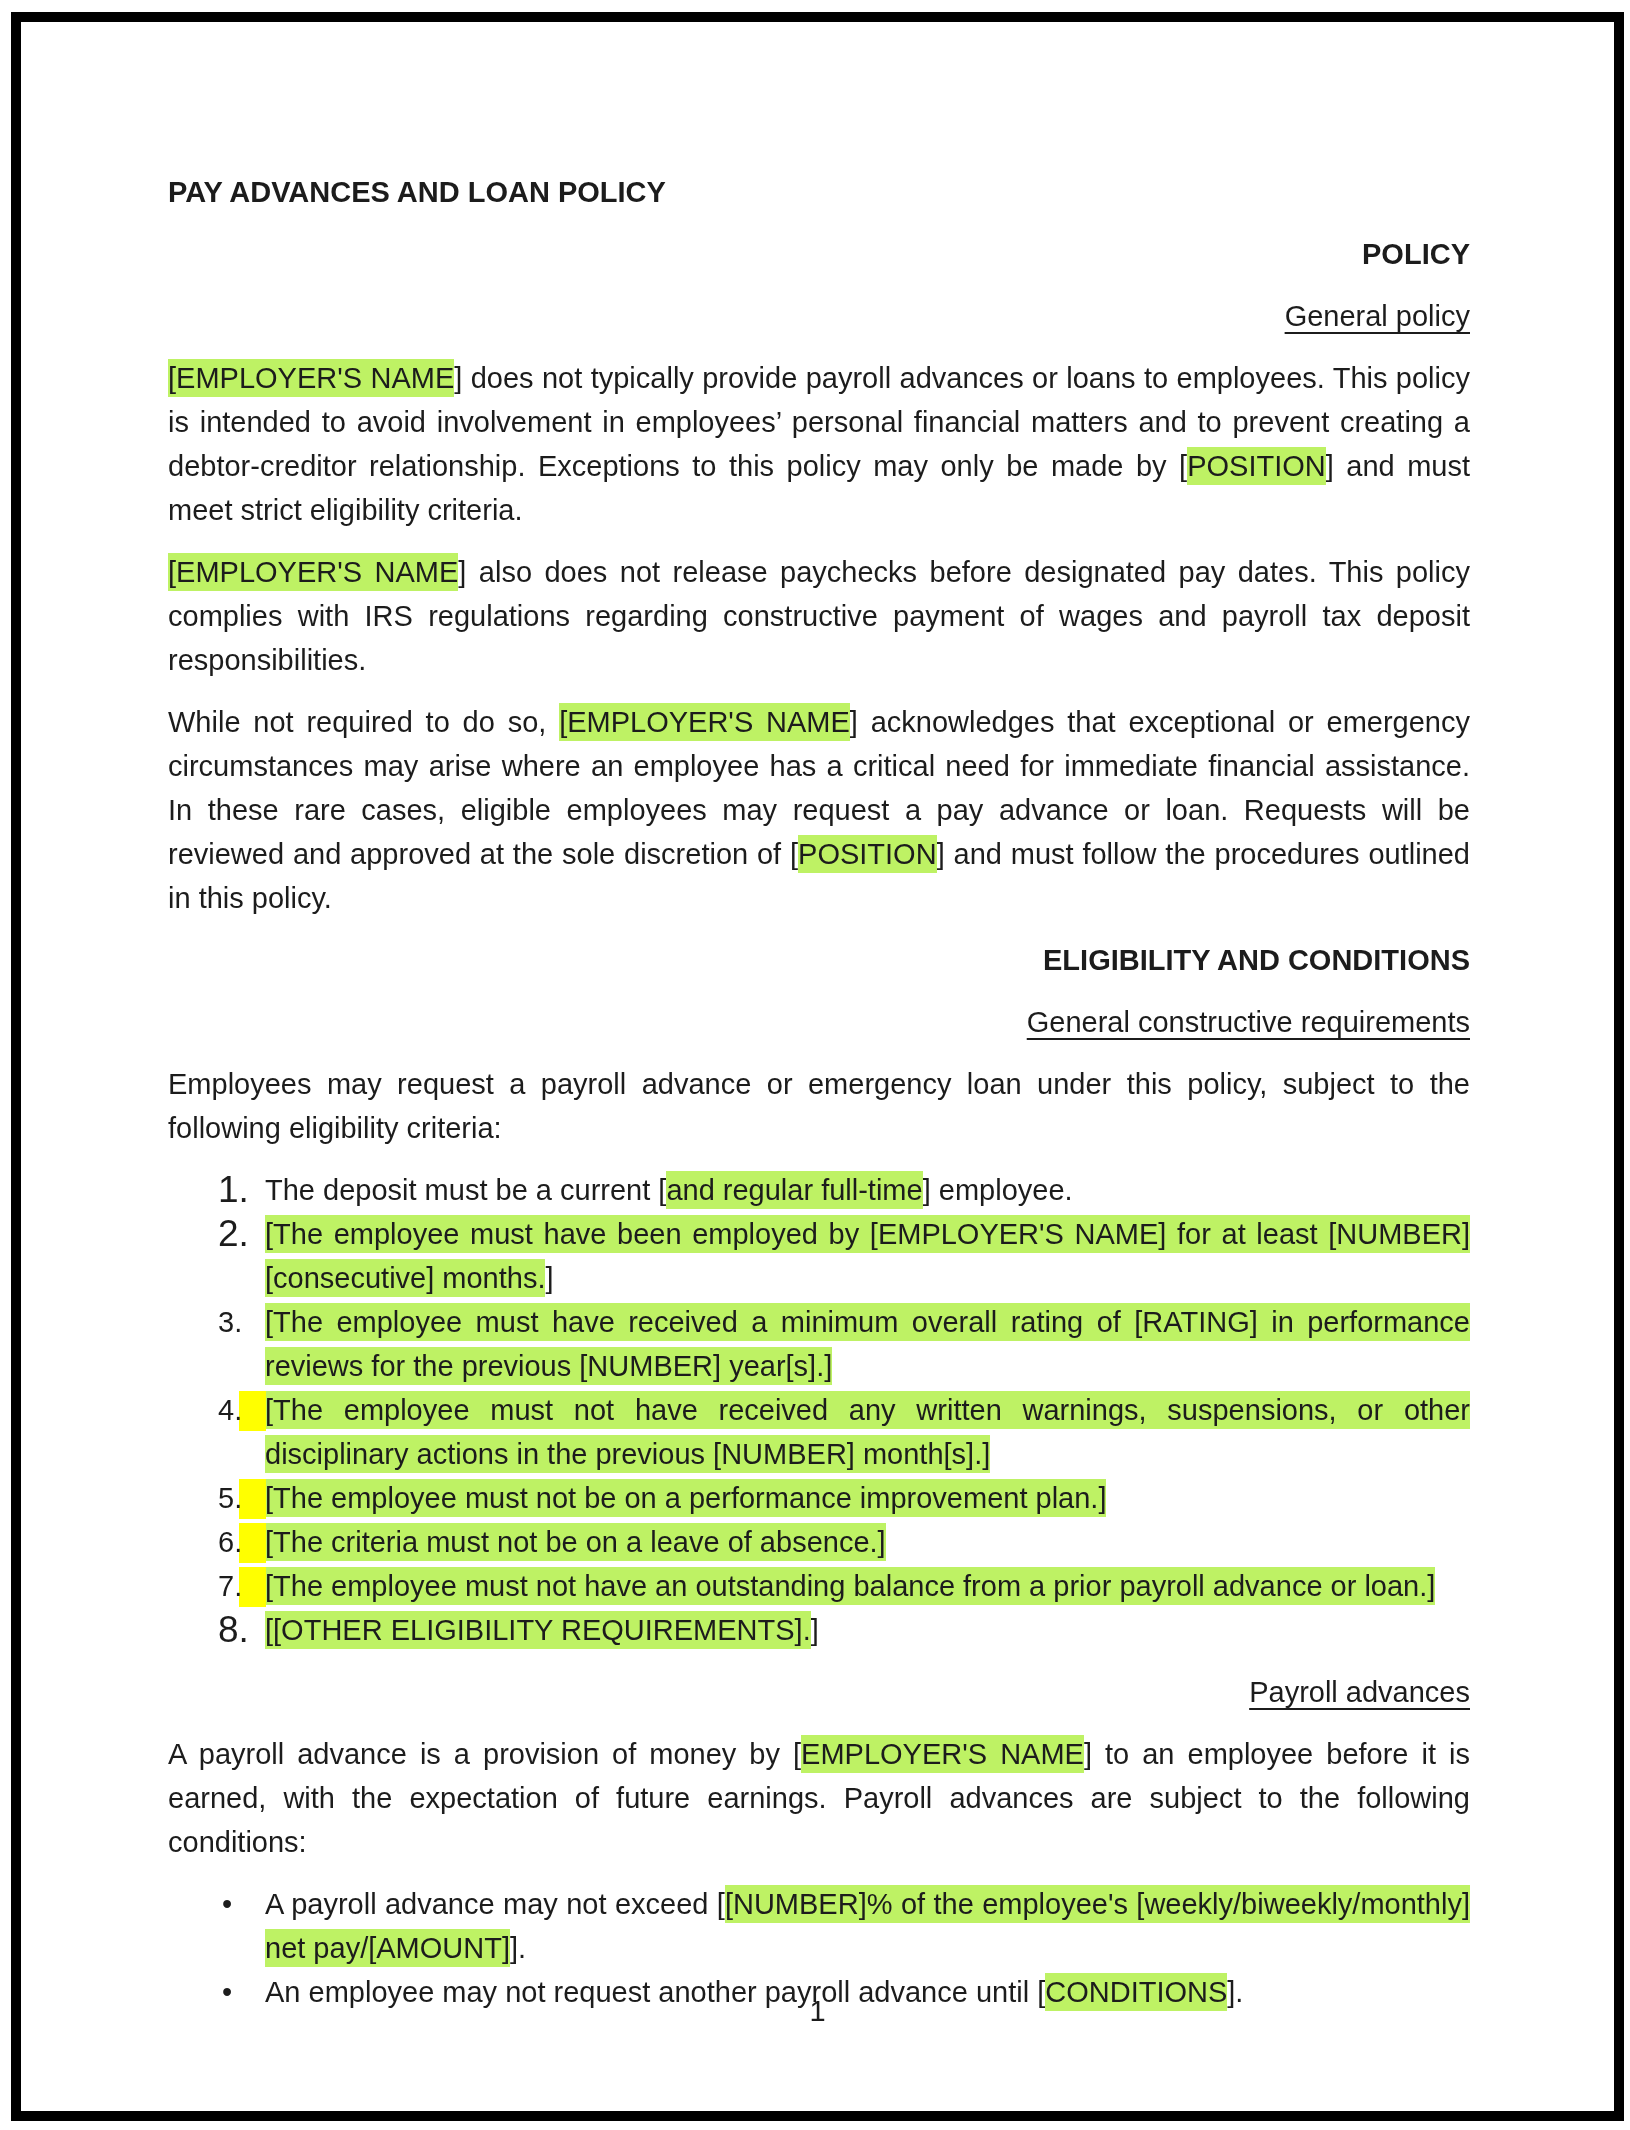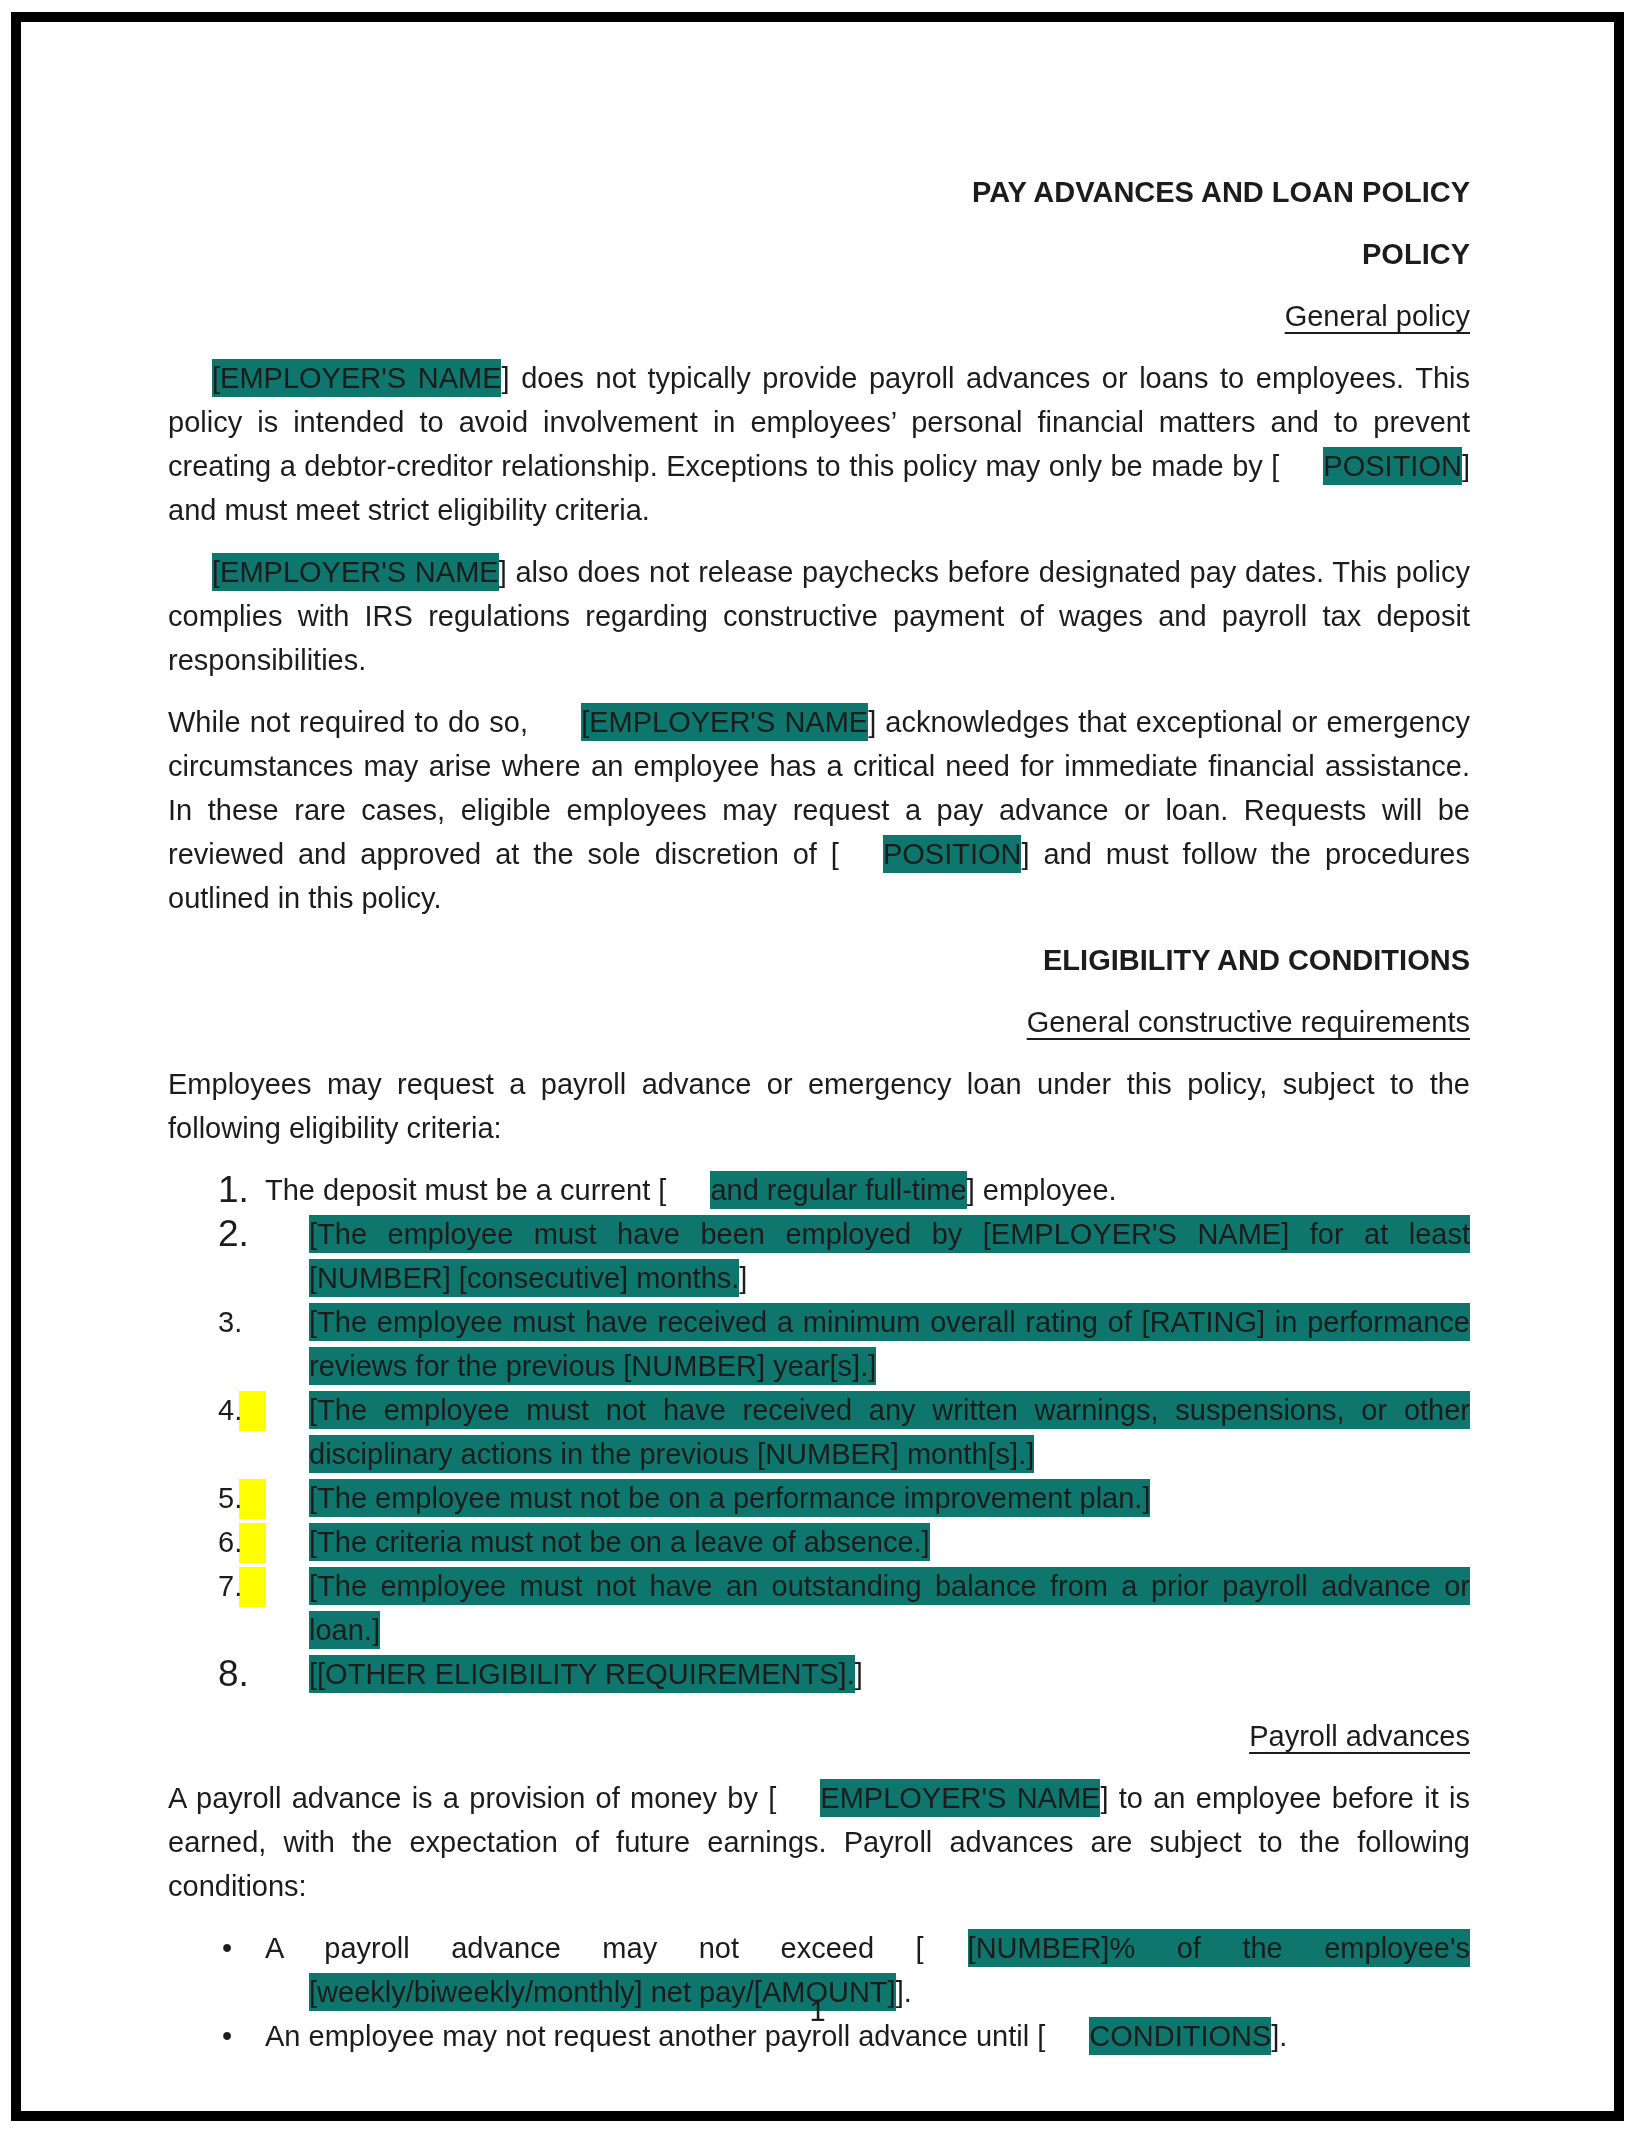--- a/index.html
+++ b/index.html
@@ -21,46 +21,45 @@
     border: 10px solid #000000;
     background: #ffffff;
     overflow: hidden;
   }
   .content {
     padding: 148px 144px 0 147px;
     font-size: 29px;
     line-height: 44px;
   }
   .doc-title {
-    text-align: right;
+    text-align: left;
     font-weight: bold;
     margin: 0 0 18px 0;
   }
   .h-bold {
     font-weight: bold;
     margin: 0 0 18px 0;
     text-align: right;
   }
   .h-underline {
     margin: 0 0 18px 0;
     text-align: right;
     text-decoration: underline;
     text-decoration-thickness: 2px;
     text-underline-offset: 6px;
   }
   p.para {
     margin: 0 0 18px 0;
     text-align: justify;
   }
   .hl {
-    background: #0f766e;
+    background: #bef264;
     padding: 3px 0;
     -webkit-box-decoration-break: clone;
     box-decoration-break: clone;
-    margin-left: 44px;
   }
   .olist { margin: 0 0 18px 0; }
   .oli {
     position: relative;
     padding-left: 97px;
     text-align: justify;
   }
   .oli .marker {
     position: absolute;
     left: 50px;

